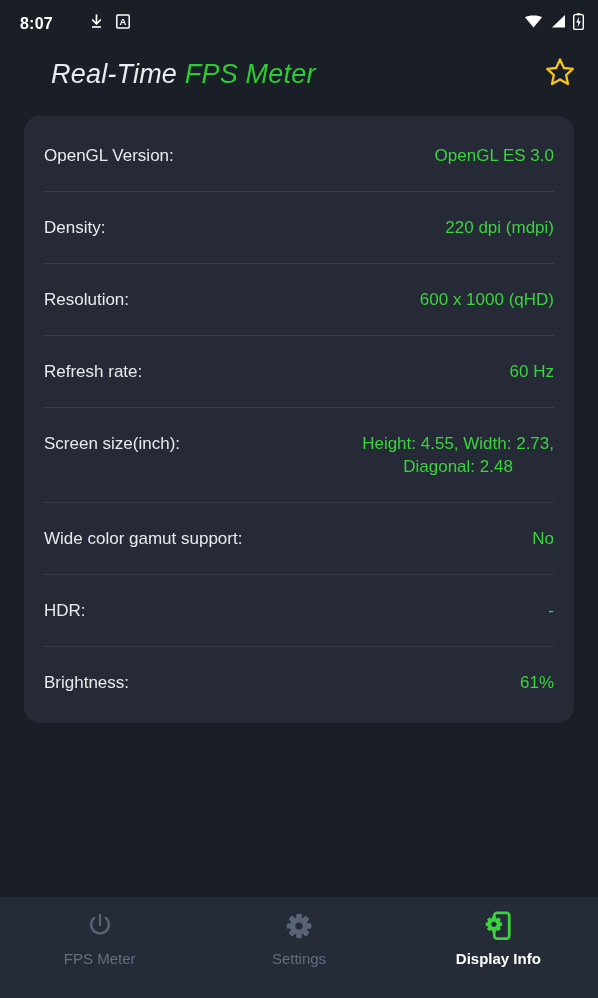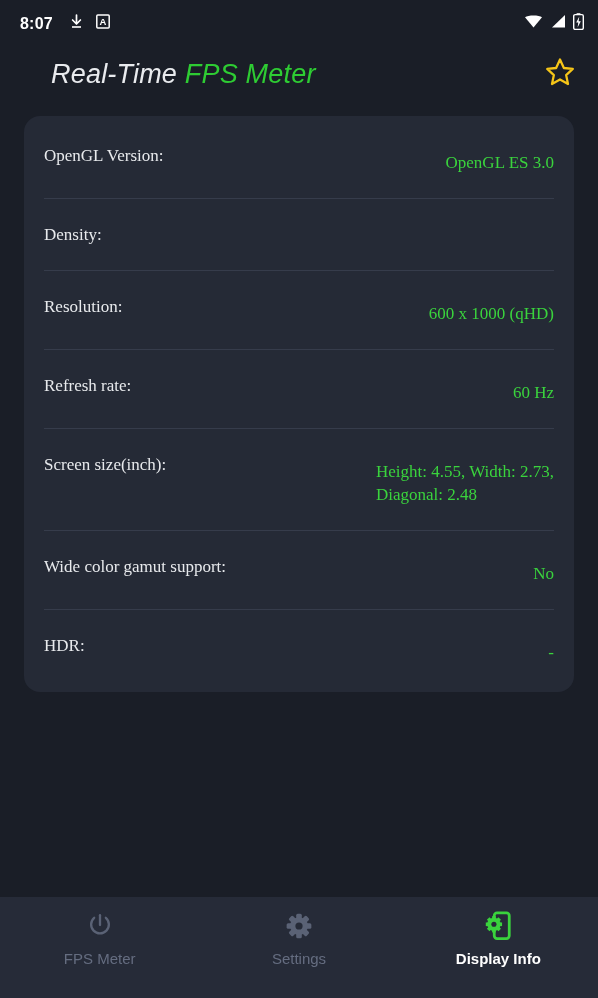--- a/index.html
+++ b/index.html
@@ -27,20 +27,21 @@
   }
 
   
   .status-bar {
     height: 36px;
     flex: 0 0 36px;
     display: flex;
     align-items: center;
     padding: 11px 14px 0 20px;
     background: #1a1e27;
+    gap: 20px;
   }
   .status-clock {
     font-size: 16px;
     font-weight: bold;
     color: #ffffff;
     letter-spacing: 0.2px;
   }
   .status-left-icons {
     display: flex;
     align-items: center;
@@ -80,21 +81,20 @@
     align-items: center;
     justify-content: center;
     cursor: pointer;
   }
 
   
   .content {
     flex: 1 1 auto;
     overflow: hidden;
     padding: 0 24px;
-    font-family: Liberation Serif, serif;
   }
 
   .info-card {
     background: #252a36;
     border-radius: 16px;
     padding: 4px 20px;
     margin-top: 4px;
   }
 
   .info-row {
@@ -111,23 +111,22 @@
   .row-label {
     font-size: 17px;
     color: #e8eaed;
     line-height: 23px;
     white-space: nowrap;
   }
   .row-value {
     font-size: 17px;
     color: #3ad33d;
     line-height: 23px;
-    text-align: left;
+    text-align: center;
     white-space: pre-line;
-    margin-top: 7px;
   }
 
   
   .bottom-nav {
     flex: 0 0 101px;
     background: #262b38;
     display: flex;
     align-items: flex-start;
     padding-top: 14px;
   }
@@ -214,20 +213,21 @@
   <div class="content">
     <div class="info-card">
 
       <div class="info-row">
         <div class="row-label">OpenGL Version:</div>
         <div class="row-value">OpenGL ES 3.0</div>
       </div>
 
       <div class="info-row">
         <div class="row-label">Density:</div>
+        <div class="row-value">220 dpi (mdpi)</div>
       </div>
 
       <div class="info-row">
         <div class="row-label">Resolution:</div>
         <div class="row-value">600 x 1000 (qHD)</div>
       </div>
 
       <div class="info-row">
         <div class="row-label">Refresh rate:</div>
         <div class="row-value">60 Hz</div>
@@ -242,20 +242,24 @@
       <div class="info-row">
         <div class="row-label">Wide color gamut support:</div>
         <div class="row-value">No</div>
       </div>
 
       <div class="info-row">
         <div class="row-label">HDR:</div>
         <div class="row-value">-</div>
       </div>
 
+      <div class="info-row">
+        <div class="row-label">Brightness:</div>
+        <div class="row-value">61%</div>
+      </div>
 
 
     </div>
   </div>
 
   <div class="bottom-nav">
 
     <div class="nav-item">
       <div class="nav-icon">
         <svg width="28" height="28" viewBox="0 0 24 24">

